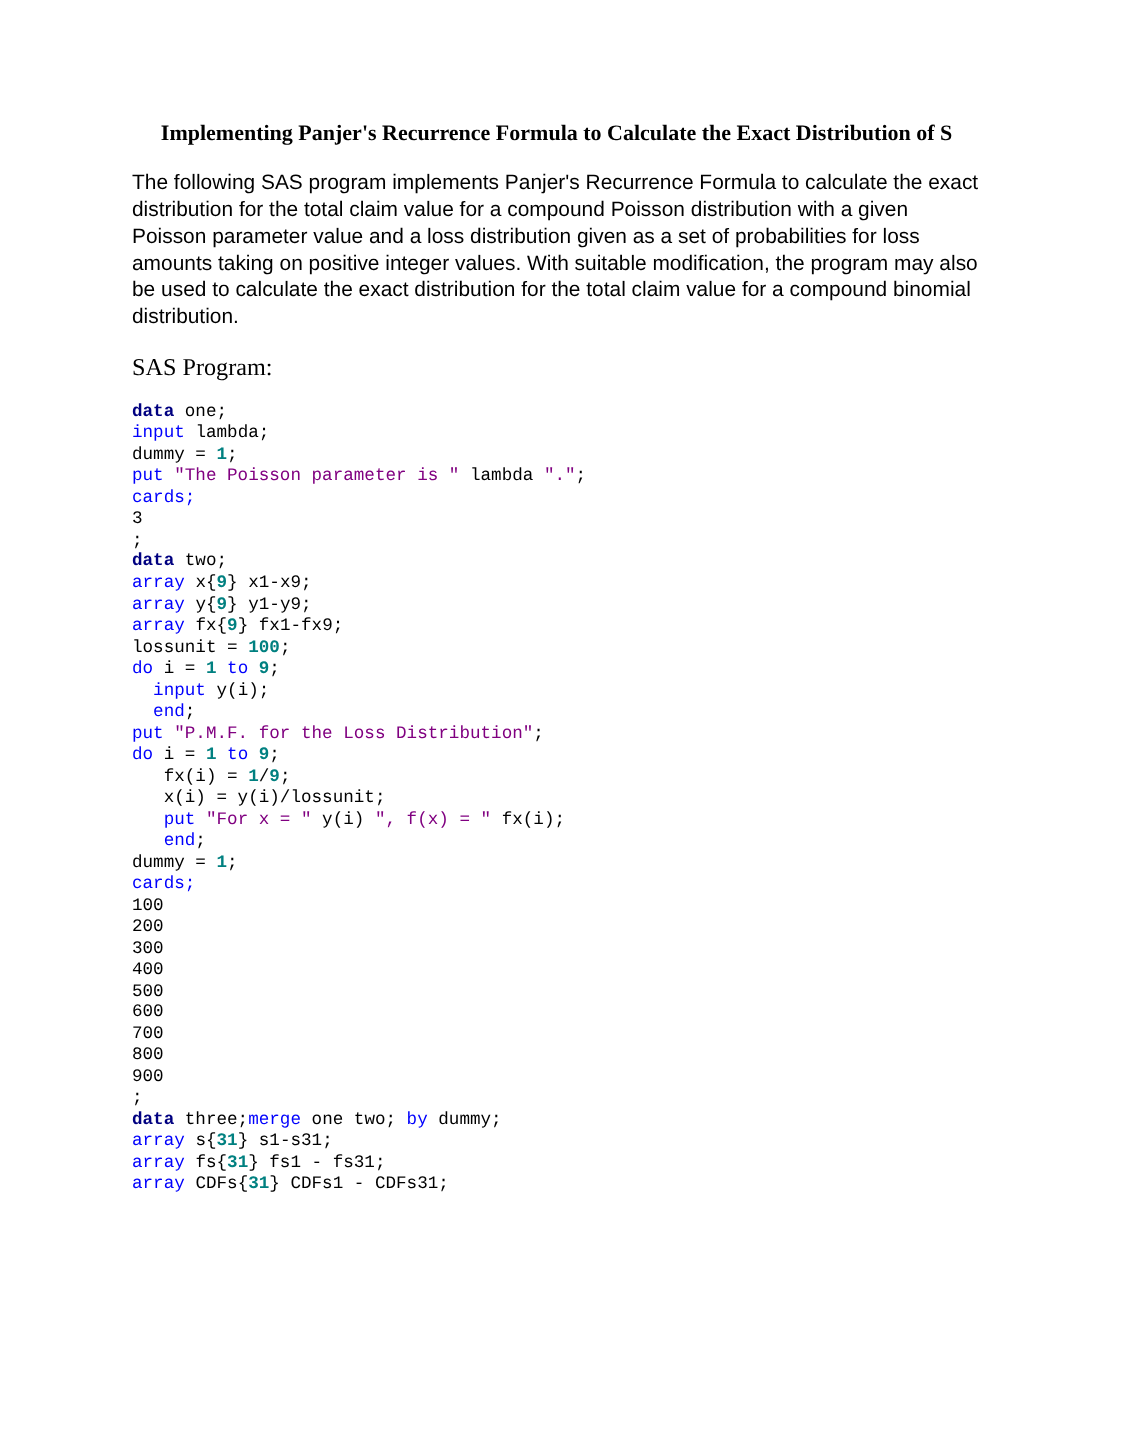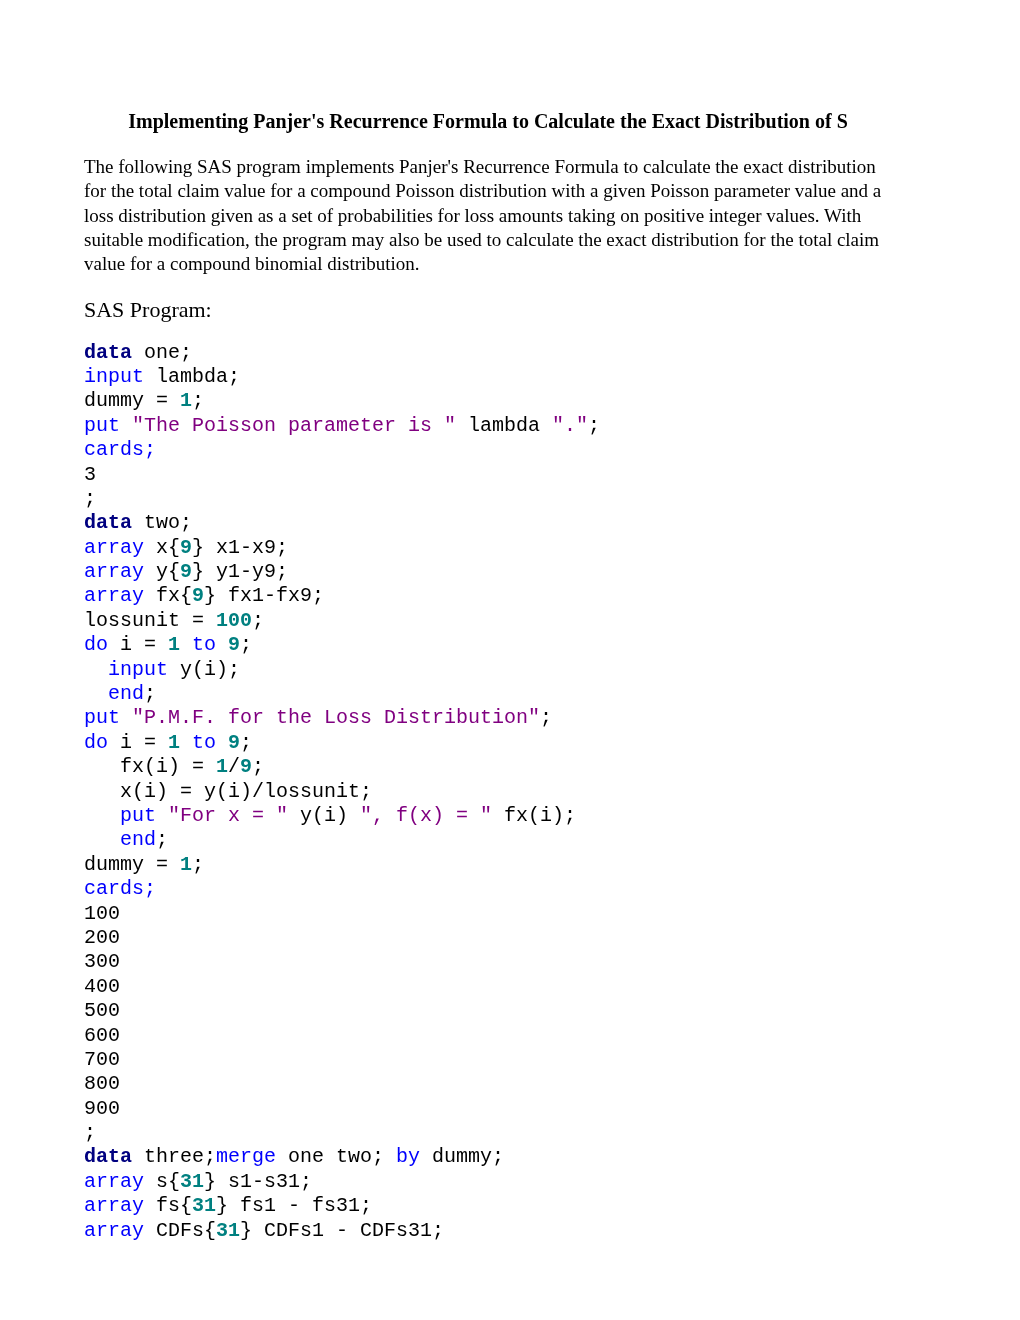--- a/index.html
+++ b/index.html
@@ -3,44 +3,44 @@
 <meta charset="utf-8">
 <style>
   body {
     margin: 0;
     padding: 0;
     background: #ffffff;
     font-family: "Times New Roman", Times, serif;
     width: 1020px;
   }
   .page {
-    padding: 110px 128px 60px 84px;
+    padding: 110px 128px 60px 120px;
     color: #000;
   }
   h1.title {
     font-size: 20px;
     font-weight: bold;
     text-align: center;
     margin: 0 0 22px 0;
     font-family: "Times New Roman", Times, serif;
   }
   p.body {
     font-size: 19px;
     line-height: 1.28;
     margin: 0 0 20px 0;
-    font-family: Liberation Serif, serif;
+    font-family: Liberation Sans, sans-serif;
   }
   p.label {
     font-size: 22px;
     margin: 0 0 18px 0;
     font-family: "Times New Roman", Times, serif;
   }
   pre.code {
     font-family: "Courier New", Courier, monospace;
-    font-size: 20px;
+    font-size: 16px;
     line-height: 1.22;
     margin: 0;
     white-space: pre;
     color: #000;
   }
   .kw-data { color: #000080; font-weight: bold; }
   .kw-blue { color: #0000fd; }
   .kw-purple { color: #800080; }
   .num { color: #008080; font-weight: bold; }
   .plain { color: #000; }

